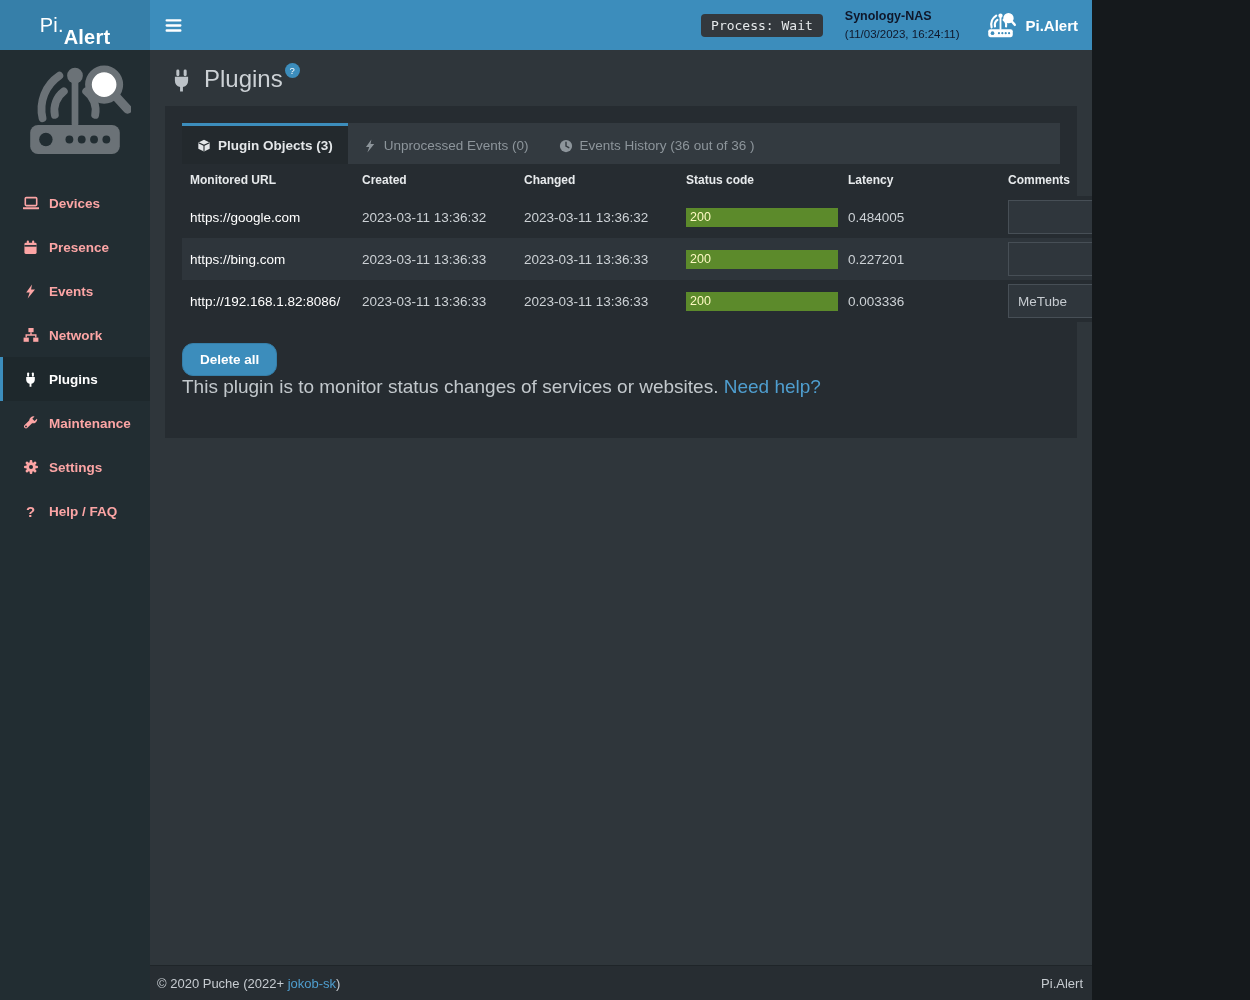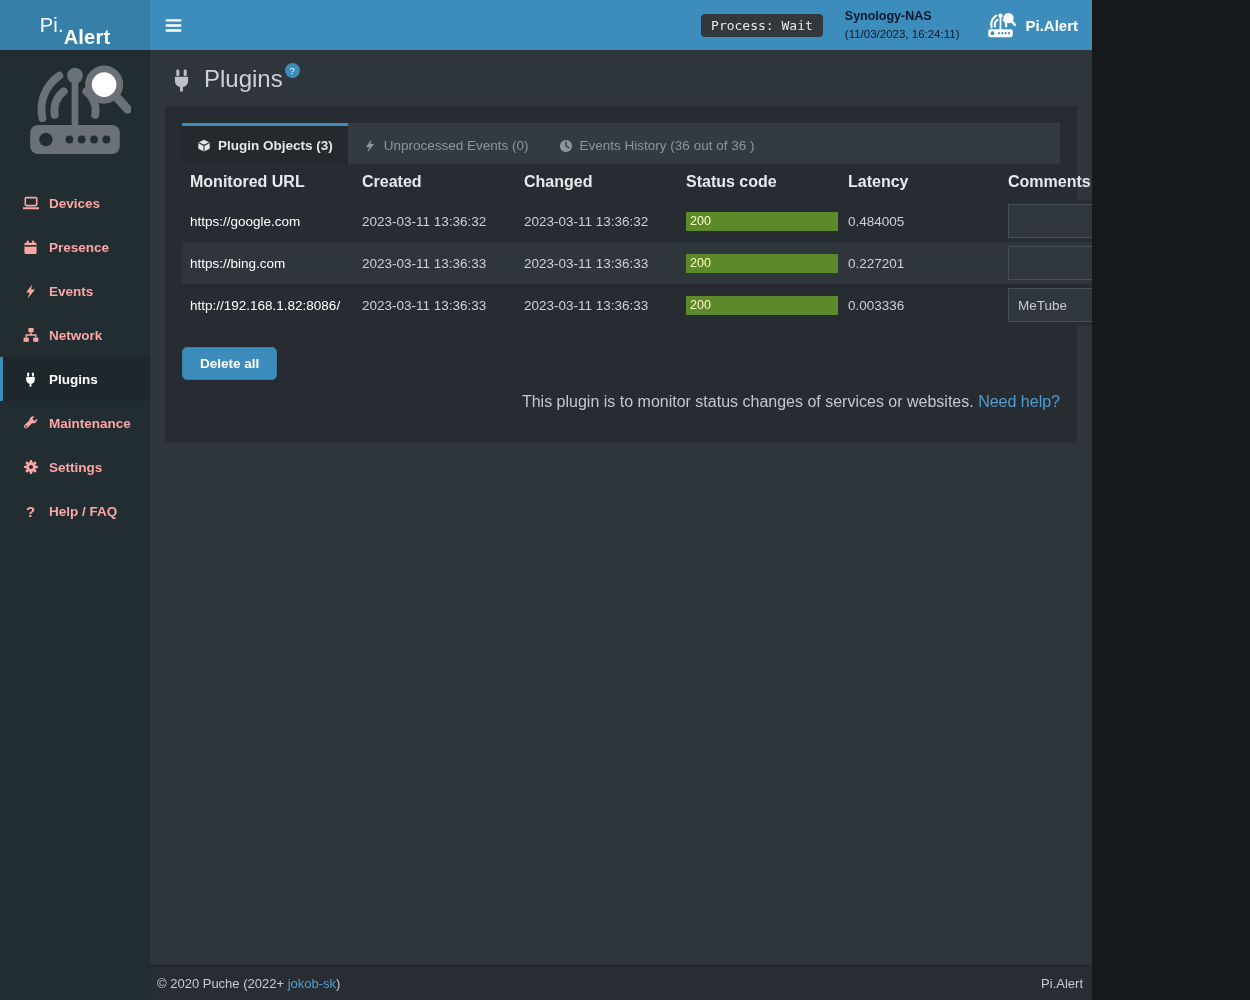--- a/index.html
+++ b/index.html
@@ -44,36 +44,36 @@
   .outer-tab { display:flex; align-items:center; gap:7px; padding:13px 17px 12px; font-size:13.5px; font-weight:600; color:#939ba1; border-top:3px solid transparent; cursor:pointer; }
   .outer-tab.active { background:#262c31; border-top-color:#3c8dbc; padding-top:10px; color:#d8dcdf; }
 
   .panel { background:#262c31; padding:17px 17px 32px; min-height:332px; }
 
   .inner-tabs { display:flex; background:#333a40; }
   .inner-tab { display:flex; align-items:center; gap:7px; padding:12px 15px 11px; font-size:13.5px; color:#8d959b; border-top:3px solid transparent; cursor:pointer; }
   .inner-tab.active { background:#23292d; border-top-color:#3c8dbc; color:#e4e7e9; font-weight:600; }
 
   table.data { width:1036px; border-collapse:collapse; table-layout:fixed; }
-  table.data th { text-align:left; padding:9px 8px; font-size:16px; font-weight:700; color:#e7eaec; }
+  table.data th { text-align:left; padding:9px 8px; font-size:12px; font-weight:700; color:#e7eaec; }
   table.data tbody tr { height:42px; }
   table.data tbody tr:nth-child(odd) { background:#262c31; }
   table.data tbody tr:nth-child(even) { background:#2e353b; }
   table.data td { padding:4px 8px; color:#ccd1d5; vertical-align:middle; font-size:13.5px; }
   table.data a { color:#ffffff; text-decoration:none; cursor:pointer; }
   .statusbar { display:block; width:152px; background:#5c8a2b; color:#fef9c3; font-size:12.5px; line-height:19px; height:19px; padding-left:4px; }
   .input-group { display:flex; width:156px; }
   .comment-input { width:116px; height:34px; background:#2f363c; border:1px solid #474f56; border-right:none; color:#c6cbd0; padding:0 9px; font-size:13.5px; outline:none; }
   .save-btn { width:40px; height:34px; background:#3e464d; border:1px solid #474f56; border-radius:0 3px 3px 0; display:flex; align-items:center; justify-content:center; color:#d0d5d9; cursor:pointer; --knock:#3e464d; }
   td.status-cell { text-align:center; }
   .checkbox { display:inline-block; width:14px; height:14px; background:#c3c8cc; border-radius:3px; color:#2b3134; font-size:10.5px; line-height:14px; font-weight:700; text-align:center; cursor:pointer; }
   .checkbox::after { content:"\2713"; }
 
-  .delete-btn { margin-top:21px; background:#3c8dbc; color:#fff; border:1px solid #367fa9; border-radius:5px; padding:8px 17px; font-size:13.5px; font-weight:600; cursor:pointer; font-family:inherit; }
-  .help-line { margin-top:13px; color:#c2c8cc; font-size:16px;text-align:right; }
+  .delete-btn { margin-top:21px; background:#3c8dbc; color:#fff; border:1px solid #367fa9; border-radius:11px; padding:8px 17px; font-size:13.5px; font-weight:600; cursor:pointer; font-family:inherit; }
+  .help-line { color:#c2c8cc; font-size:19px; }
   .help-line a { color:#4f9ecf; text-decoration:none; cursor:pointer; }
 
   
   .footer { position:absolute; left:150px; right:0; bottom:0; height:35px; background:#272d32; border-top:1px solid #1f2529; display:flex; align-items:center; justify-content:space-between; padding:0 9px 0 7px; color:#c6cbd0; font-size:13px; }
   .footer a { color:#4f9ecf; text-decoration:none; cursor:pointer; }
   .hidden-defs { position:absolute; width:0; height:0; overflow:hidden; }
 </style>
 </head>
 <body>
 

